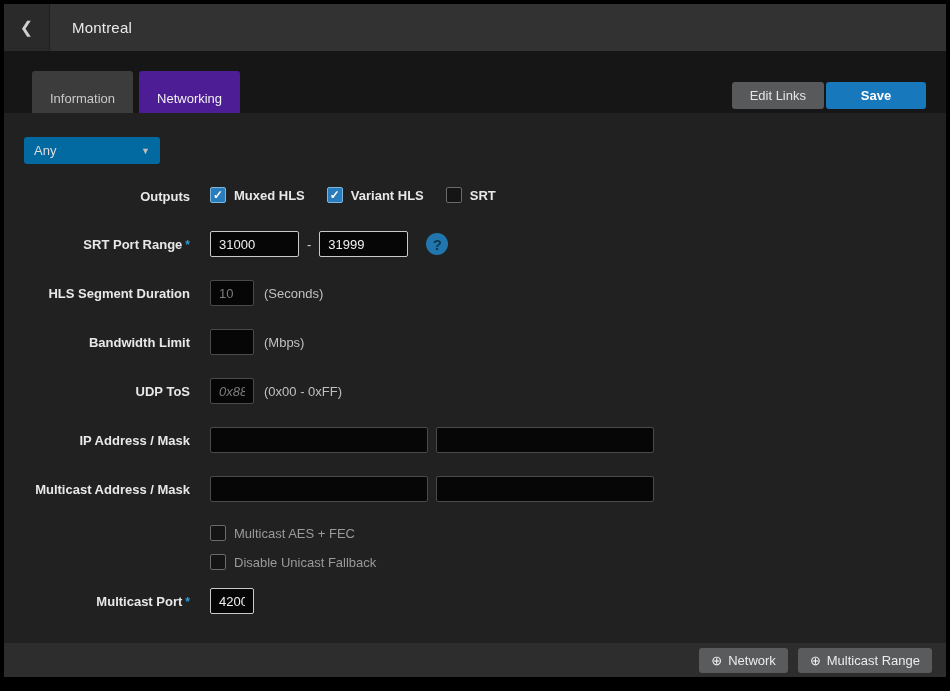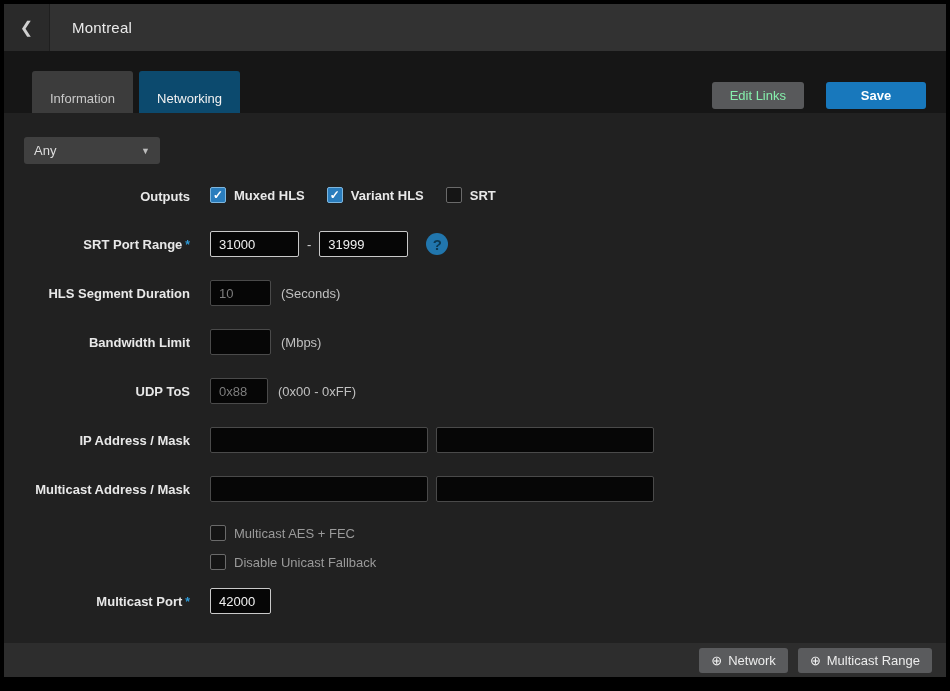--- a/index.html
+++ b/index.html
@@ -52,33 +52,33 @@
   .tab {
     padding: 20px 18px 7px 18px;
     font-size: 13px;
     color: #c9c9c9;
     background: #3c3c3c;
     border-radius: 3px 3px 0 0;
     margin-right: 6px;
     cursor: pointer;
   }
   .tab.active {
-    background: #0c4a6e;
+    background: #4c1d95;
     color: #f2f2f2;
   }
   .tabrow-spacer { flex: 1 1 auto; }
   .btn {
     font-size: 13px;
     border: none;
     border-radius: 3px;
     padding: 6px 18px;
     cursor: pointer;
     margin-bottom: 4px;
   }
-  .btn-gray { background: #58595b; color: #86efac; margin-right: 22px; }
+  .btn-gray { background: #58595b; color: #e5e5e5; margin-right: 2px; }
   .btn-blue { background: #1878bc; color: #fff; min-width: 100px; font-weight: 600; }
 
   
   .panel {
     flex: 1 1 auto;
     background: #212121;
     padding-top: 24px;
     overflow: hidden;
   }
   .row {
@@ -117,30 +117,30 @@
     font-size: 13px;
     font-family: "Liberation Sans", sans-serif;
     height: 26px;
     padding: 0 8px;
     border-radius: 2px;
     outline: none;
   }
   input.txt::placeholder { color: #7d7d7d; }
   input.lit { border-color: #c9c9c9; }
   .w90  { width: 89px; }
-  .w60  { width: 61px; }
-  .w56  { width: 58px; }
+  .w60  { width: 44px; }
+  .w56  { width: 44px; font-style: italic; }
   .w218 { width: 218px; }
   .gap8 { margin-left: 8px; }
   .dash { color: #d8d8d8; font-size: 13px; margin: 0 8px; }
   .suffix { color: #c0c0c0; font-size: 13px; margin-left: 10px; }
 
   .dropdown {
     width: 136px; height: 27px;
-    background: #404040;
+    background: #0369a1;
     border-radius: 3px;
     display: flex;
     align-items: center;
     padding: 0 10px;
     color: #dedede;
     font-size: 13px;
     cursor: pointer;
   }
   .dropdown .caret {
     margin-left: auto;

